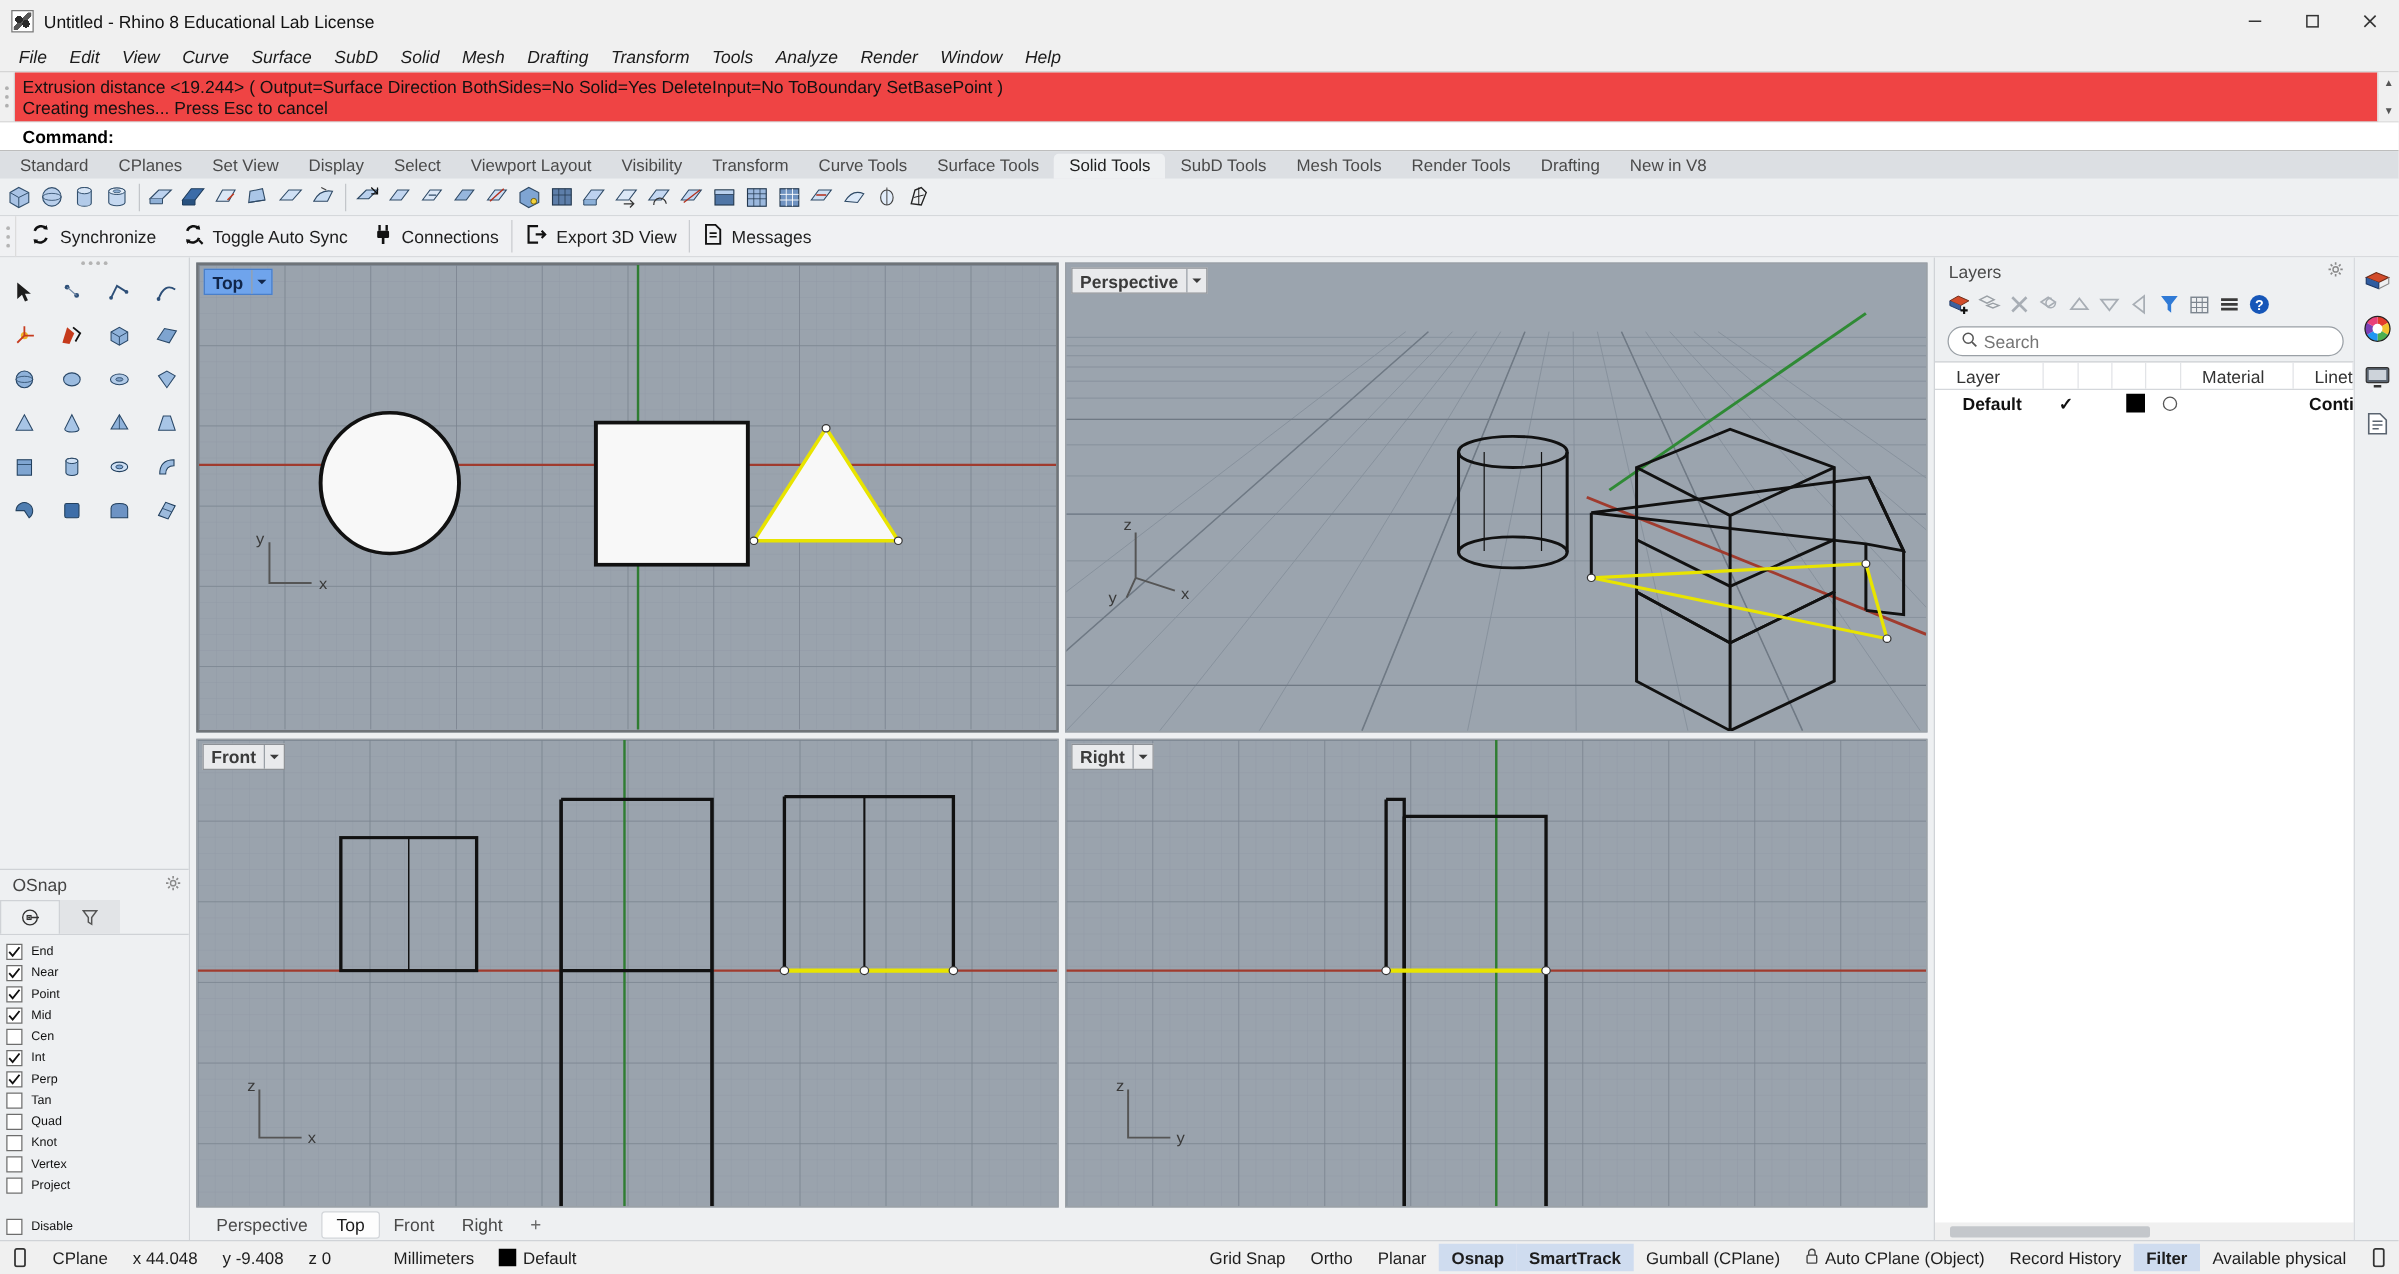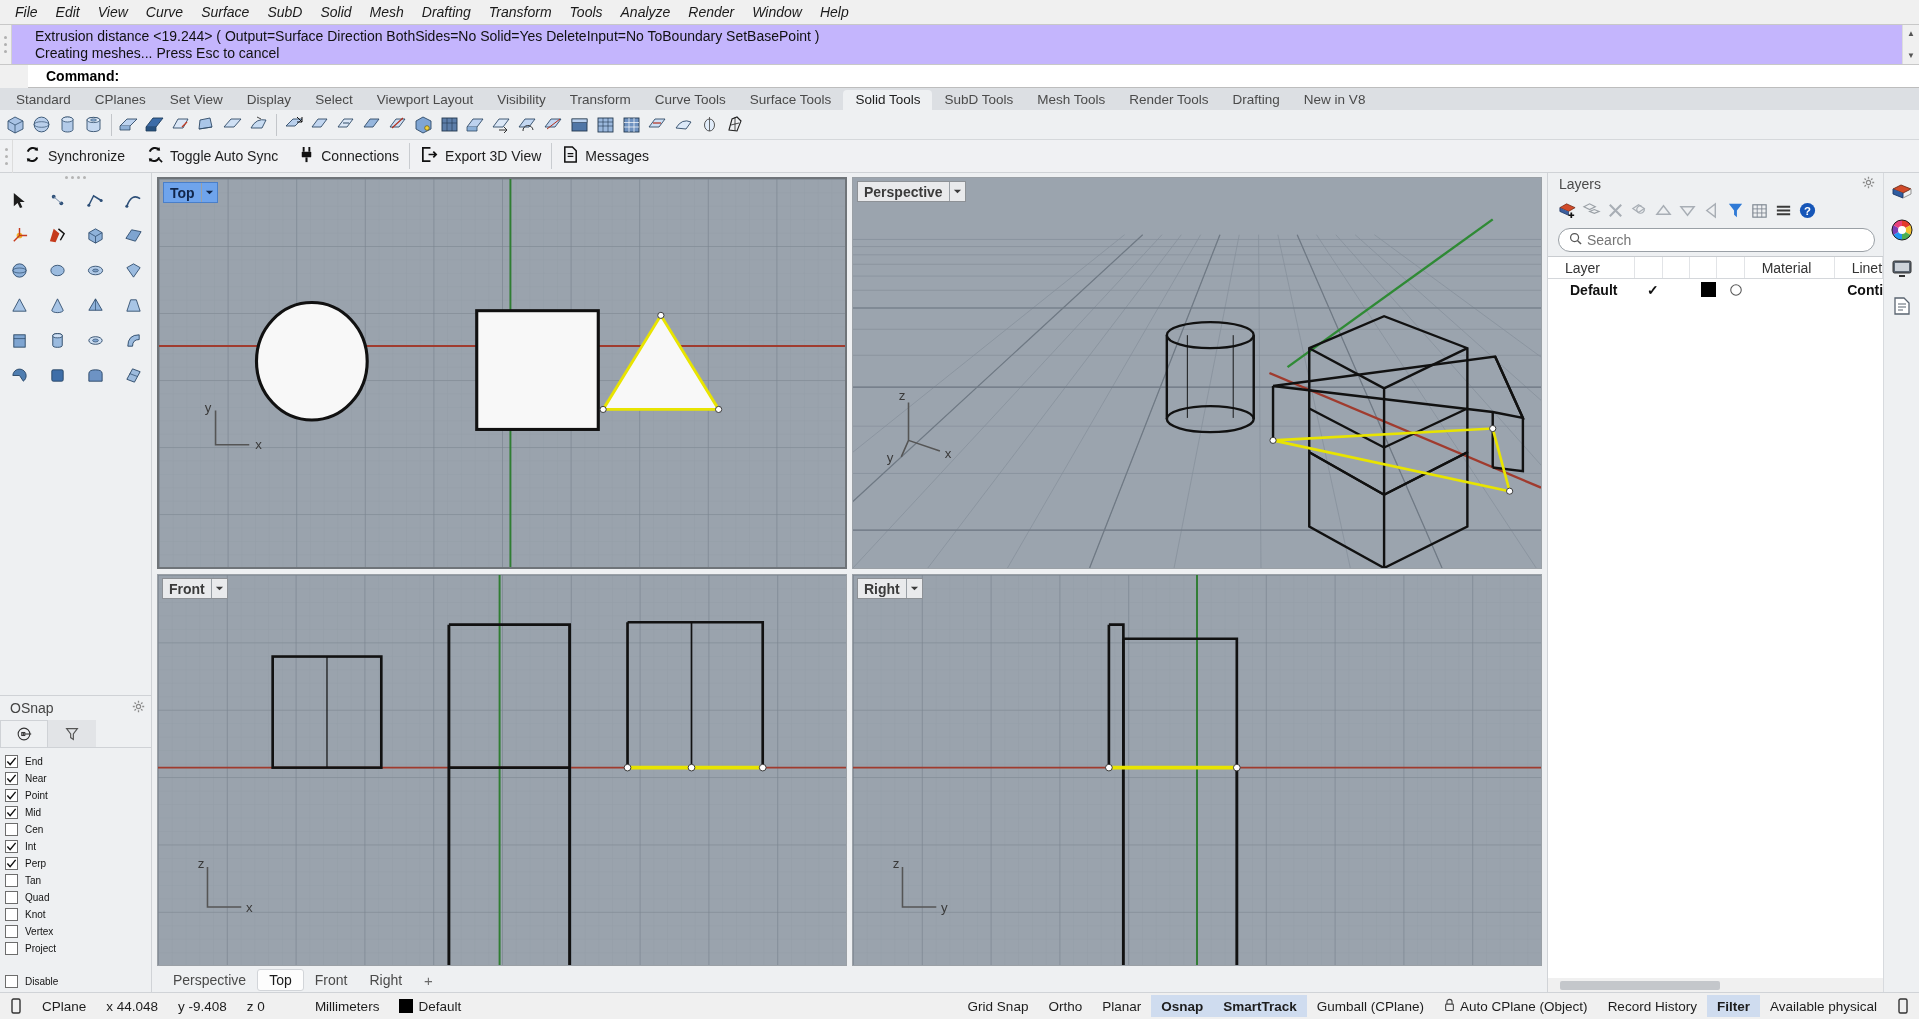--- a/index.html
+++ b/index.html
@@ -33,25 +33,25 @@
   .winbtn svg { display:block; }
 
   
   .menubar { height:24px; background:#f0f0f0; display:flex; align-items:center; padding-left:6px; flex:0 0 auto; }
   .menubar .mi { padding:3px 9px; font-size:14px; color:#1b1b1b; white-space:nowrap;font-style:italic;}
 
   
   .cmdwrap { background:#ffffff; border-top:1px solid #c8c8c8; border-bottom:1px solid #c8c8c8; flex:0 0 auto; display:flex; }
   .cmd-gutter { width:12px; background:#f0f0f0; border-right:1px solid #d2d2d2; display:flex; flex-direction:column; align-items:center; justify-content:center; gap:4px;}
   .cmd-gutter i { width:3px;height:3px;border-radius:50%;background:#b0b0b0; display:block;}
-  .cmd-lines { flex:1 1 auto; background:#c4b5fd; padding:3px 6px 2px 23px; }
+  .cmd-lines { flex:1 1 auto; background:#ef4444; padding:3px 6px 2px 6px; }
   .cmd-lines div { font-size:14px; line-height:17px; color:#111; white-space:nowrap; }
   .cmd-scroll { width:17px; background:#f0f0f0; border-left:1px solid #dcdcdc; display:flex; flex-direction:column; justify-content:space-between; }
   .cmd-scroll .arw { height:17px; display:flex; align-items:center; justify-content:center; font-size:8px; color:#555; background:#f0f0f0;}
-  .cmdprompt { background:#fff; border-bottom:1px solid #bdbdbd; display:flex; align-items:center; flex:0 0 auto; height:23px;margin-left:28px;}
+  .cmdprompt { background:#fff; border-bottom:1px solid #bdbdbd; display:flex; align-items:center; flex:0 0 auto; height:23px;}
   .cmdprompt .lbl { font-weight:bold; font-size:14px; padding-left:18px; color:#000; }
   .cmdprompt .inputarea { flex:1 1 auto; }
 
   
   .tabstrip { height:22px; background:#dcdfe3; display:flex; align-items:flex-end; flex:0 0 auto; padding-left:4px; }
   .tab { padding:2px 12px 3px 12px; font-size:13.5px; color:#4a4a4a; white-space:nowrap; border-radius:4px 4px 0 0; }
   .tab.active { background:#eef0f2; color:#202020; }
 
   
   .iconbar { height:30px; background:#eef0f2; display:flex; align-items:center; flex:0 0 auto; padding-left:3px; border-bottom:1px solid #d5d8db; }
@@ -129,20 +129,42 @@
   .sb { padding:0 10px; display:flex; align-items:center; gap:5px; height:22px; white-space:nowrap;}
   .sb.on { background:#cfdcef; font-weight:bold;}
   .sb.spacer { flex:1 1 auto; }
   .swatch { width:14px;height:14px;background:#000;display:inline-block;}
 </style>
 </head>
 <body>
 
 <div id="app">
 
+  <div class="titlebar">
+    <div class="app-icon"></div>
+    <div class="title">Untitled - Rhino 8 Educational Lab License</div>
+    <div class="winbtns">
+      <div class="winbtn">
+        <svg width="12" height="12">
+            <line x1="1" y1="6" x2="11" y2="6" stroke="#333" stroke-width="1.2"></line>
+          </svg>
+      </div>
+      <div class="winbtn">
+        <svg width="12" height="12">
+            <rect x="1.5" y="1.5" width="9" height="9" fill="none" stroke="#333" stroke-width="1.2"></rect>
+          </svg>
+      </div>
+      <div class="winbtn close">
+        <svg width="12" height="12">
+            <line x1="1.5" y1="1.5" x2="10.5" y2="10.5" stroke="#333" stroke-width="1.3"></line>
+            <line x1="10.5" y1="1.5" x2="1.5" y2="10.5" stroke="#333" stroke-width="1.3"></line>
+          </svg>
+      </div>
+    </div>
+  </div>
 
   <div class="menubar">
     <div class="mi">File</div>
     <div class="mi">Edit</div>
     <div class="mi">View</div>
     <div class="mi">Curve</div>
     <div class="mi">Surface</div>
     <div class="mi">SubD</div>
     <div class="mi">Solid</div>
     <div class="mi">Mesh</div>

